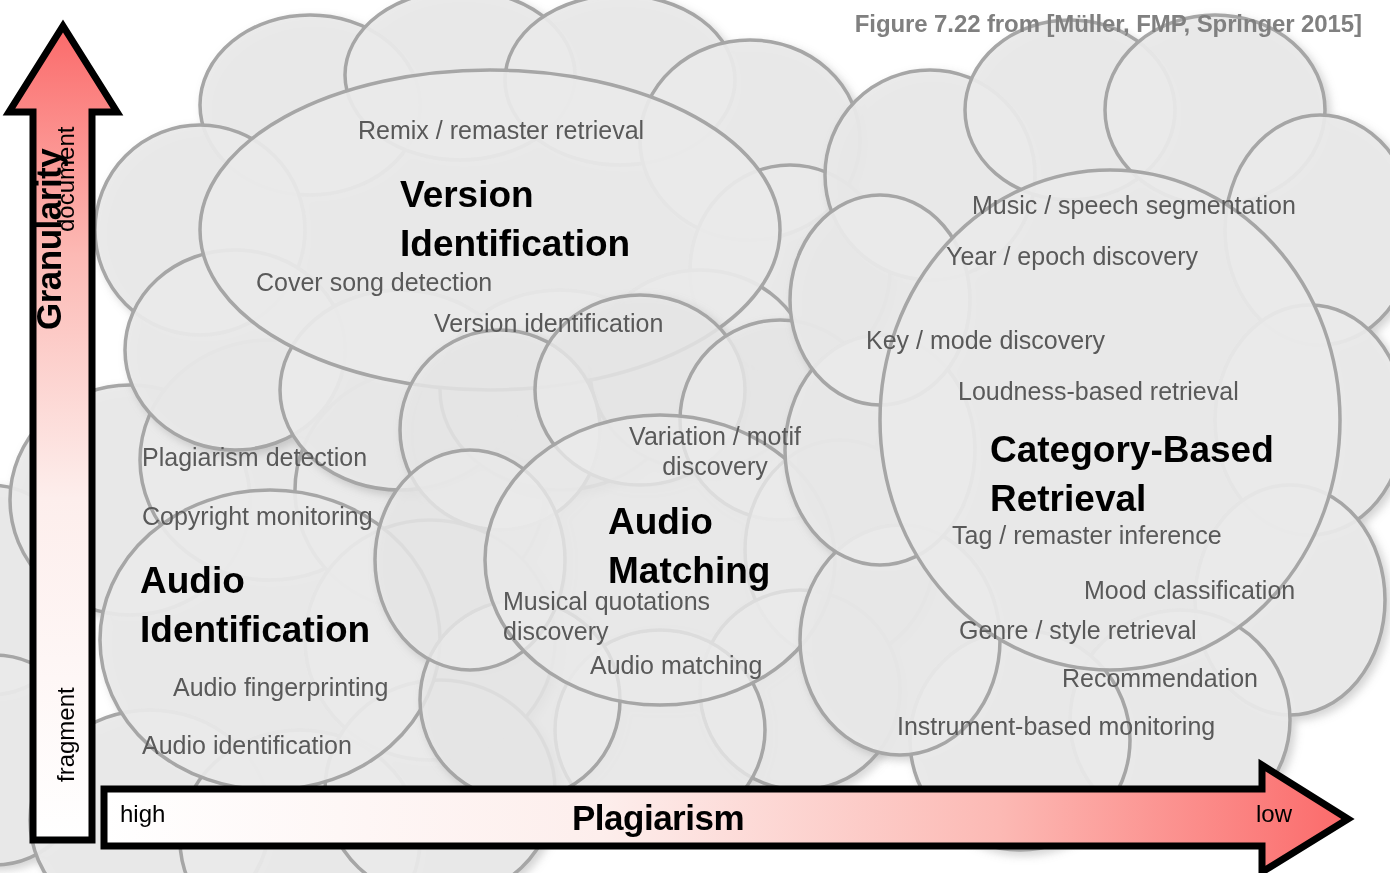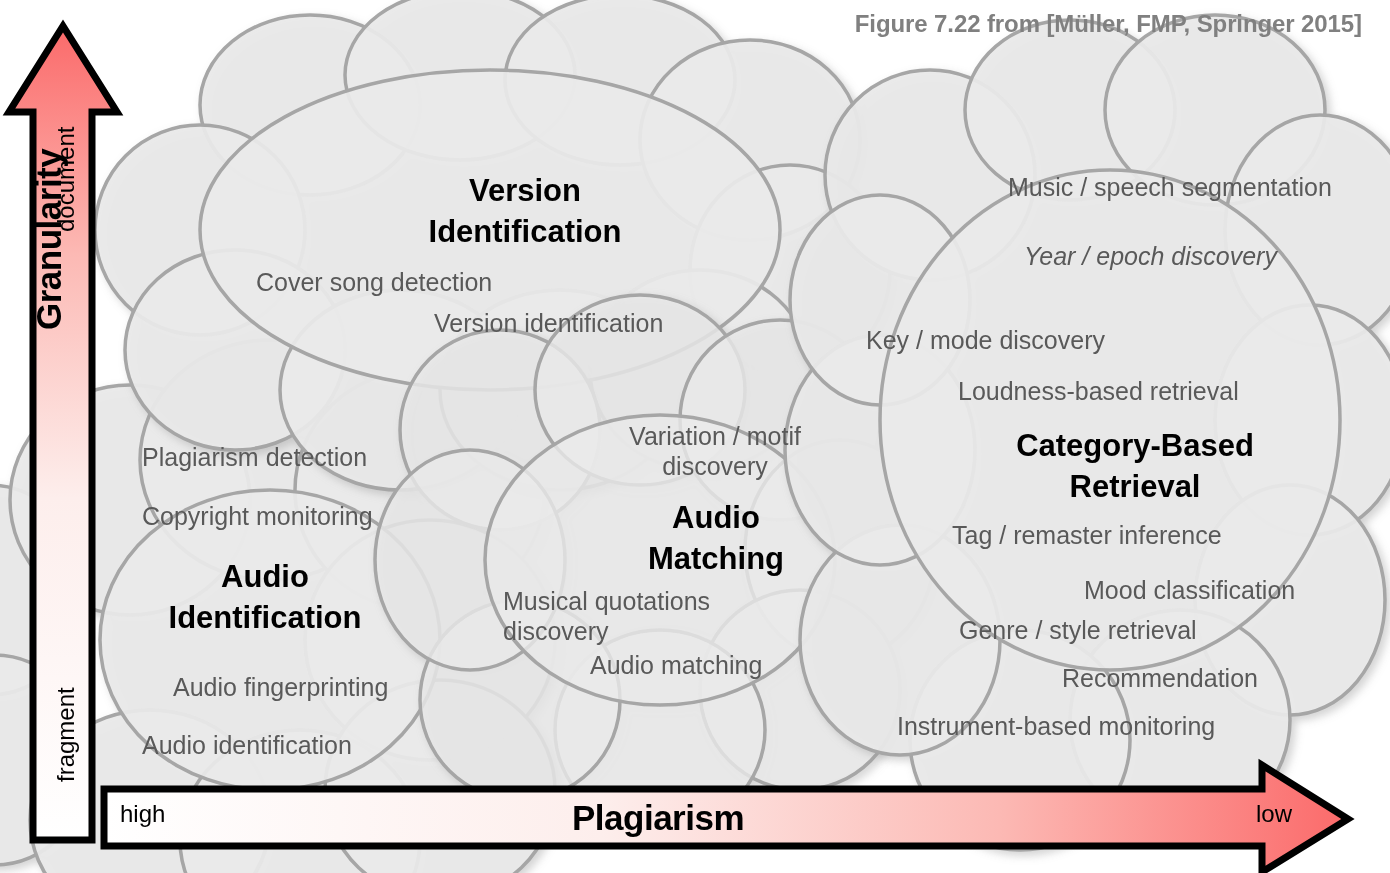--- a/index.html
+++ b/index.html
@@ -44,24 +44,23 @@
     right: 28px;
     top: 10px;
     font-size: 24px;
     font-weight: bold;
     color: #808080;
     white-space: nowrap;
     letter-spacing: -0.1px;
   }
   .cloud-title {
     position: absolute;
-    font-size: 31px;
+    font-size: 37px;
     font-weight: bold;
     color: #000000;
-    text-align: center;
     line-height: 1.33;
     white-space: pre-line;
   }
   .cloud-item {
     position: absolute;
     font-size: 25px;
     font-weight: normal;
     color: #595959;
     line-height: 1.18;
     white-space: pre-line;
@@ -210,42 +209,43 @@
     <div class="caption">Figure 7.22 from [Müller, FMP, Springer 2015]</div>
 
     <div class="axis-word" id="v-granularity">Granularity</div>
     <div class="axis-end" id="v-document">document</div>
     <div class="axis-end" id="v-fragment">fragment</div>
 
     <div class="axis-word" id="h-specificity">Plagiarism</div>
     <div class="axis-end" id="h-high">high</div>
     <div class="axis-end" id="h-low">low</div>
 
+    <div class="cloud-item" style="left:358px; top:116px;">Remix / remaster retrieval</div>
     <div class="cloud-title" style="left:400px; top:170px; width:250px;">Version
 Identification</div>
     <div class="cloud-item" style="left:256px; top:268px;">Cover song detection</div>
     <div class="cloud-item" style="left:434px; top:309px;">Version identification</div>
 
     <div class="cloud-item" style="left:142px; top:443px;">Plagiarism detection</div>
     <div class="cloud-item" style="left:142px; top:502px;">Copyright monitoring</div>
     <div class="cloud-title" style="left:140px; top:556px; width:250px;">Audio
 Identification</div>
     <div class="cloud-item" style="left:173px; top:673px;">Audio fingerprinting</div>
     <div class="cloud-item" style="left:142px; top:731px;">Audio identification</div>
 
     <div class="cloud-item" style="left:620px; top:422px; text-align:center; width:190px;">Variation / motif
 discovery</div>
     <div class="cloud-title" style="left:608px; top:497px; width:216px;">Audio
 Matching</div>
     <div class="cloud-item" style="left:503px; top:587px;">Musical quotations
 discovery</div>
     <div class="cloud-item" style="left:590px; top:651px;">Audio matching</div>
 
-    <div class="cloud-item" style="left:972px; top:173px;margin-left:36px;">Music / speech segmentation</div>
-    <div class="cloud-item" style="left:1024px; top:242px;font-style:italic;">Year / epoch discovery</div>
+    <div class="cloud-item" style="left:972px; top:191px;">Music / speech segmentation</div>
+    <div class="cloud-item" style="left:946px; top:242px;">Year / epoch discovery</div>
     <div class="cloud-item" style="left:866px; top:326px;">Key / mode discovery</div>
     <div class="cloud-item" style="left:958px; top:377px;">Loudness-based retrieval</div>
     <div class="cloud-title" style="left:990px; top:425px; width:290px;">Category-Based
 Retrieval</div>
     <div class="cloud-item" style="left:952px; top:521px;">Tag / remaster inference</div>
     <div class="cloud-item" style="left:1084px; top:576px;text-align:center;">Mood classification</div>
     <div class="cloud-item" style="left:959px; top:616px;">Genre / style retrieval</div>
     <div class="cloud-item" style="left:1062px; top:664px;">Recommendation</div>
     <div class="cloud-item" style="left:897px; top:712px;">Instrument-based monitoring</div>
 

